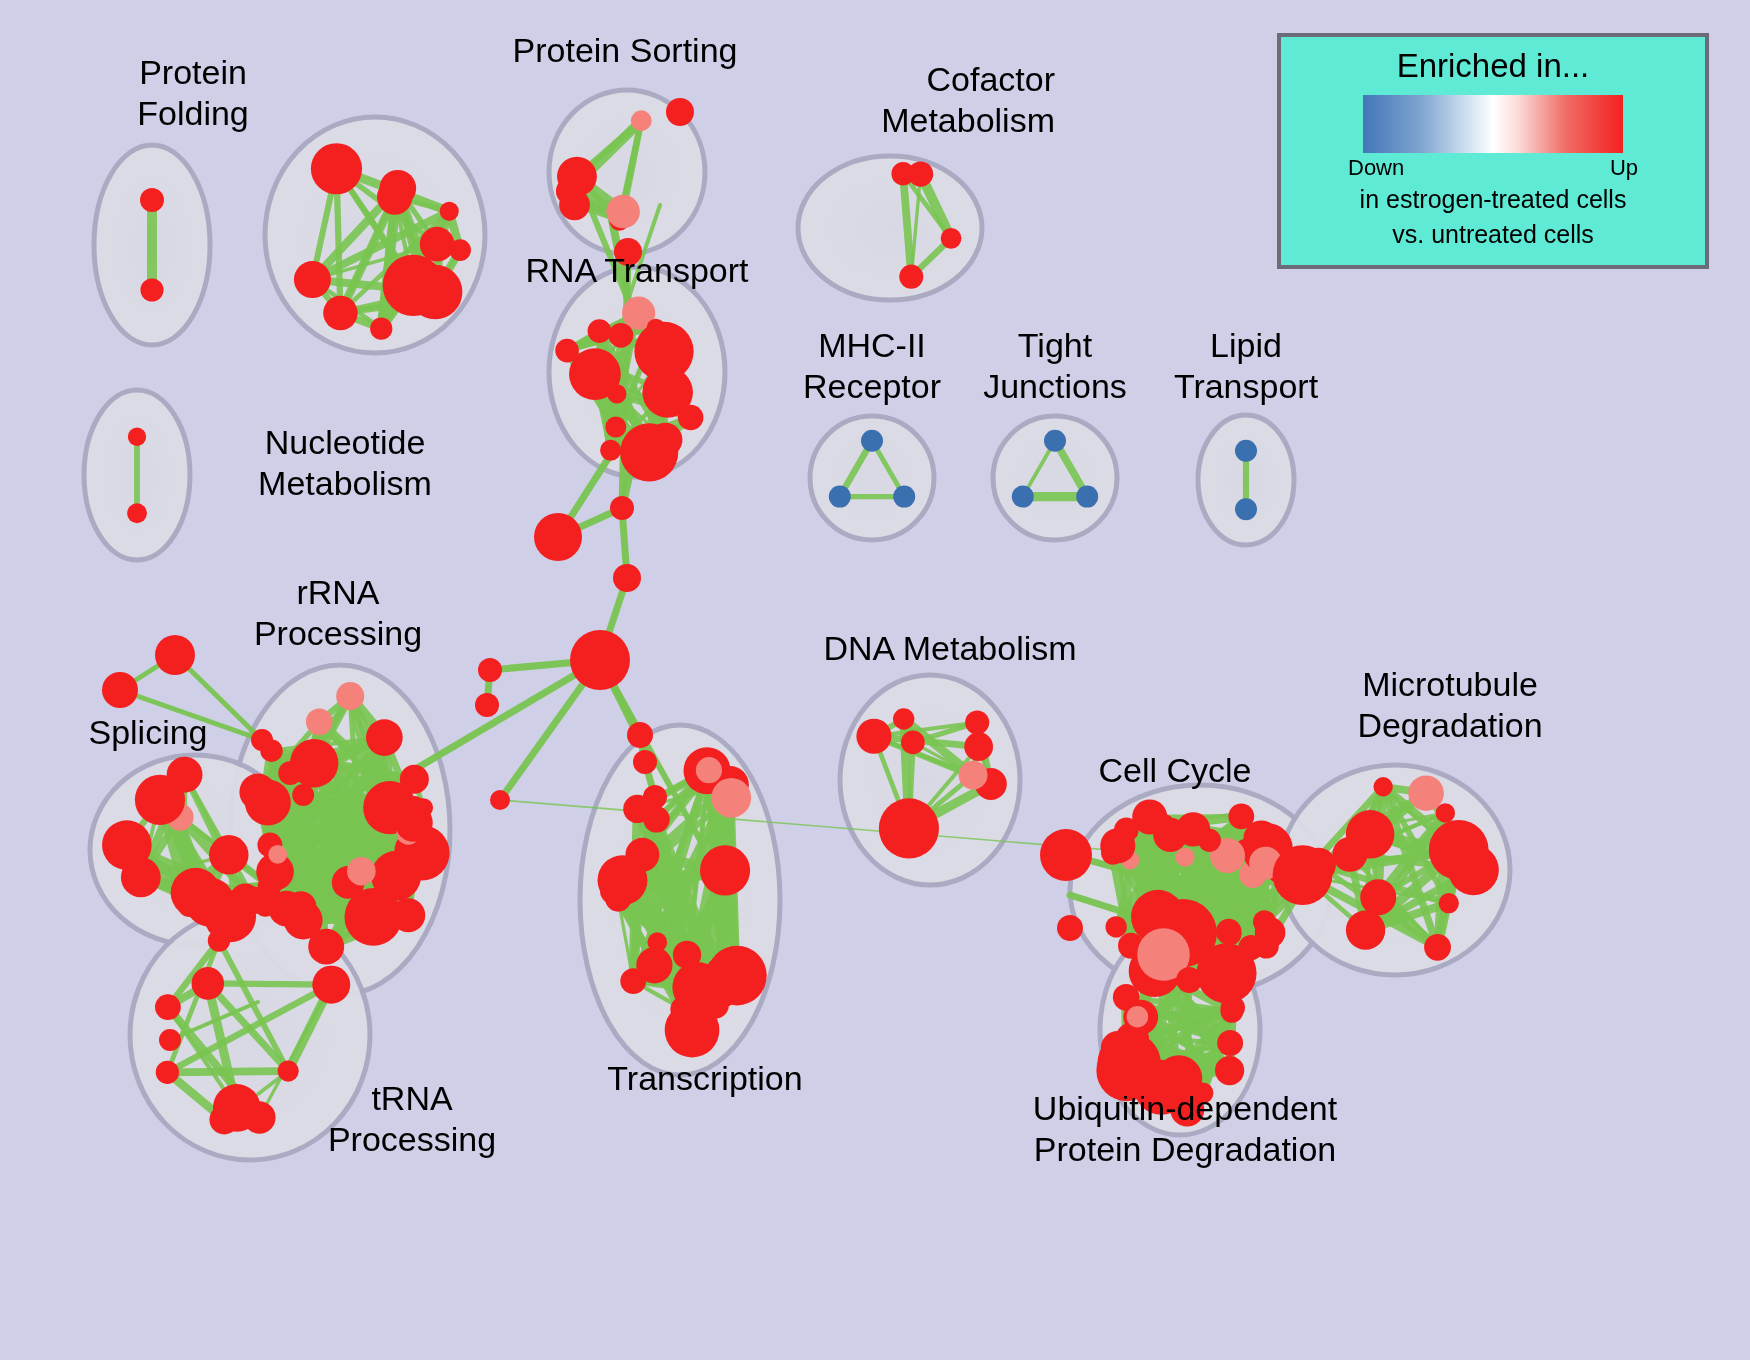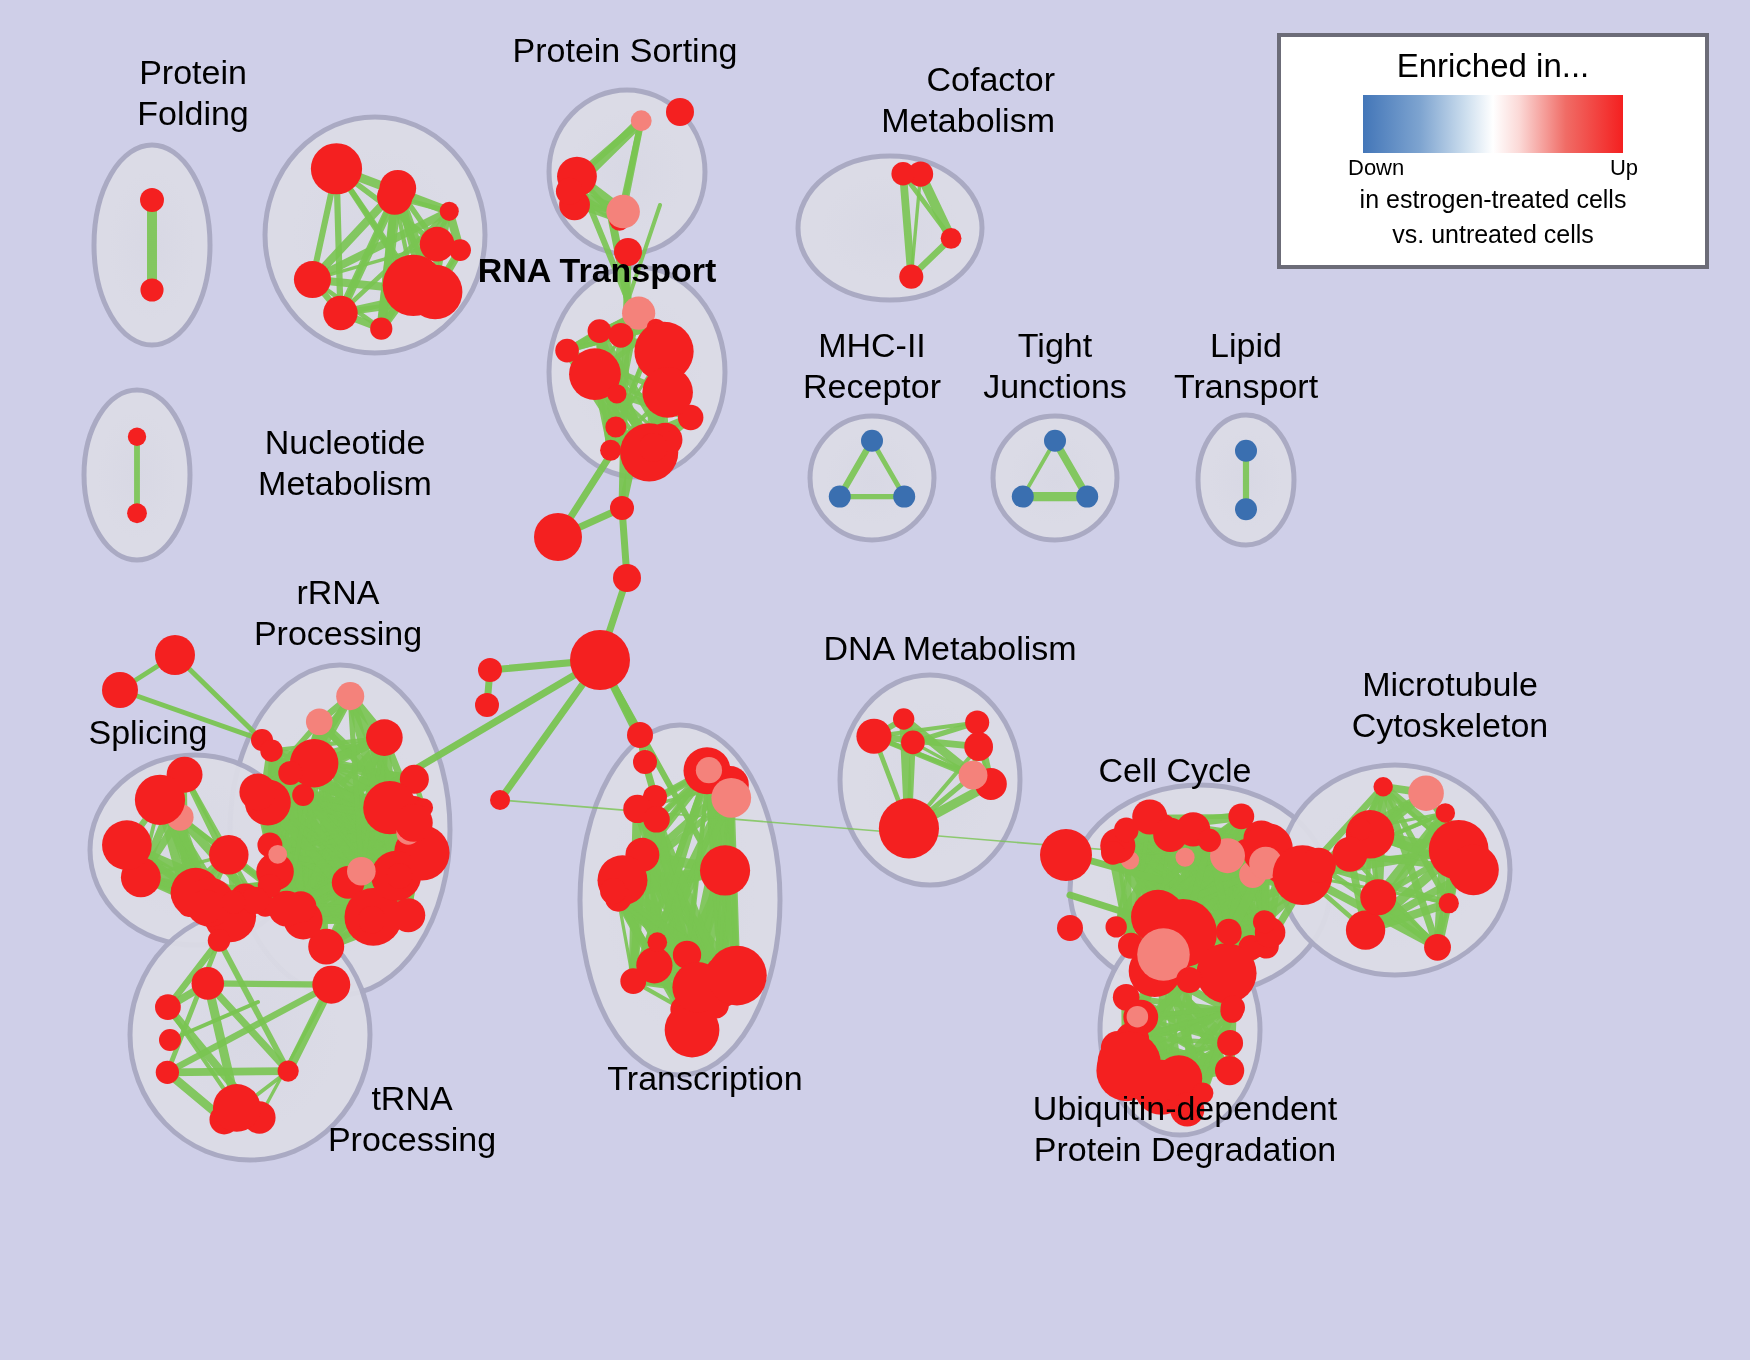--- a/index.html
+++ b/index.html
@@ -18,21 +18,21 @@
     font-size:34px;
     line-height:41px;
     text-align:center;
     font-family:"Liberation Sans", sans-serif;
     white-space:pre-line;
     pointer-events:none;
   }
   #legend{
     position:absolute;
     border:4px solid #6c6c78;
-    background:#ffffff;
+    background:#5eead4;
     box-sizing:border-box;
     text-align:center;
   }
   #legend .title{font-size:33px;color:#000;margin-top:10px;}
   #legend .bar{
     height:58px;margin:10px auto 0 auto;
     background:linear-gradient(to right,#4376b8 0%,#7ea4d0 22%,#cfe0ef 40%,#ffffff 50%,#fbd9d7 60%,#f06c66 78%,#f42020 100%);
   }
   #legend .ends{display:flex;justify-content:space-between;font-size:22px;padding:2px 4px 0 4px;}
   #legend .sub{font-size:25px;line-height:33px;margin-top:2px;}
@@ -1261,41 +1261,41 @@
         <circle cx="1232.7871589646527" cy="1007.6063344389147" r="12.20159328286536" fill="#f42020"></circle>
         <circle cx="1129.1435268305797" cy="1063.6230476571318" r="31.805383179336786" fill="#f42020"></circle>
         <circle cx="1137.3730511885105" cy="1016.6846806393017" r="10.768810314824805" fill="#f4827b"></circle>
         <circle cx="1189.275602183174" cy="980.0082709384756" r="13.031504841987044" fill="#f42020"></circle>
       </g>
   </svg>
 
   <div class="cluster-label" style="left:78px;top:52px;width:230px;">Protein
 Folding</div>
   <div class="cluster-label" style="left:460px;top:30px;width:330px;">Protein Sorting</div>
-  <div class="cluster-label" style="left:432px;top:250px;width:330px;font-weight:bold;">RNA Transport</div>
+  <div class="cluster-label" style="left:472px;top:250px;width:330px;">RNA Transport</div>
   <div class="cluster-label" style="left:775px;top:59px;width:280px;text-align:right;">Cofactor
 Metabolism</div>
   <div class="cluster-label" style="left:200px;top:422px;width:290px;">Nucleotide
 Metabolism</div>
   <div class="cluster-label" style="left:965px;top:325px;width:180px;">Tight
 Junctions</div>
   <div class="cluster-label" style="left:782px;top:325px;width:180px;">MHC-II
 Receptor</div>
   <div class="cluster-label" style="left:1156px;top:325px;width:180px;">Lipid
 Transport</div>
   <div class="cluster-label" style="left:218px;top:572px;width:240px;">rRNA
 Processing</div>
   <div class="cluster-label" style="left:48px;top:712px;width:200px;">Splicing</div>
   <div class="cluster-label" style="left:292px;top:1078px;width:240px;">tRNA
 Processing</div>
   <div class="cluster-label" style="left:555px;top:1058px;width:300px;">Transcription</div>
   <div class="cluster-label" style="left:780px;top:628px;width:340px;">DNA Metabolism</div>
   <div class="cluster-label" style="left:1045px;top:750px;width:260px;">Cell Cycle</div>
   <div class="cluster-label" style="left:1300px;top:664px;width:300px;">Microtubule
-Cytoskeleton</div>
+Degradation</div>
   <div class="cluster-label" style="left:975px;top:1088px;width:420px;">Ubiquitin-dependent
 Protein Degradation</div>
 
   <div id="legend" style="left:1277px;top:33px;width:432px;height:236px;">
     <div class="title">Enriched in...</div>
     <div class="bar" style="width:260px;"></div>
     <div class="ends" style="width:290px;margin:0 auto;">
       <span>Down</span>
       <span>Up</span>
     </div>

